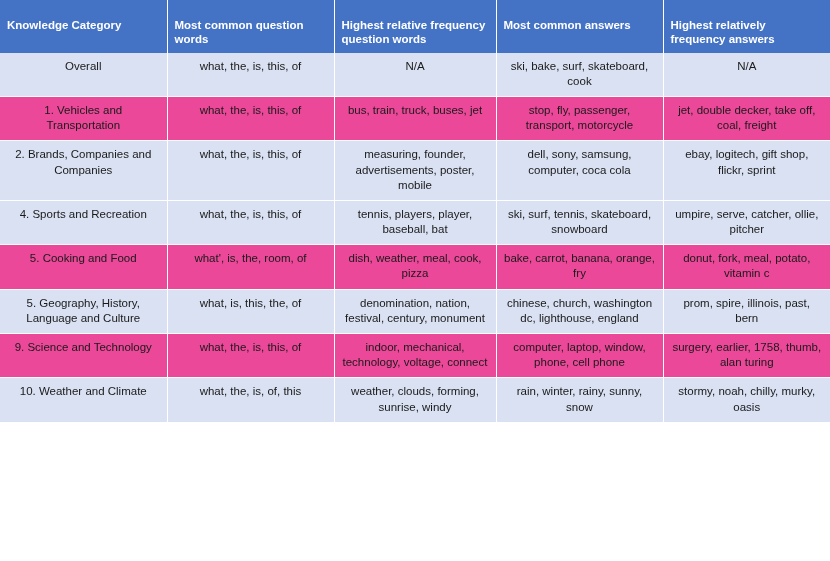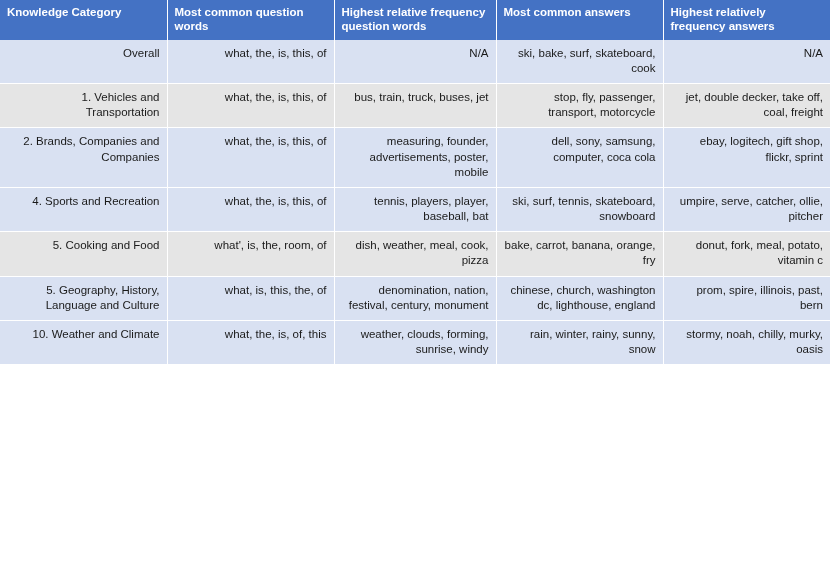--- a/index.html
+++ b/index.html
@@ -24,41 +24,41 @@
   table.kc-table col.c3 { width: 167px; }
   table.kc-table col.c4 { width: 167px; }
 
   table.kc-table thead th {
     background: #4472c4;
     color: #ffffff;
     font-size: 11.5px;
     font-weight: bold;
     text-align: left;
     vertical-align: top;
-    padding: 5px 7px 6px 7px;
+    padding: 18px 7px 6px 7px;
     border-right: 1px solid #ffffff;
     line-height: 1.25;
     height: 28px;
   }
   table.kc-table thead th:last-child { border-right: none; margin-left: 8px; }
 
   table.kc-table tbody td {
     font-size: 11.5px;
     color: #1a1a1a;
-    text-align: right;
+    text-align: center;
     vertical-align: top;
     padding: 6px 7px 7px 7px;
     border-right: 1px solid #ffffff;
     border-bottom: 1px solid #ffffff;
     line-height: 1.32;
   }
   table.kc-table tbody td:last-child { border-right: none; }
 
   table.kc-table tbody tr.band-a td { background: #d9e1f2; }
-  table.kc-table tbody tr.band-b td { background: #e5e5e5; }
+  table.kc-table tbody tr.band-b td { background: #ec4899; }
 </style>
 </head>
 <body>
 
 <table class="kc-table">
   <colgroup>
     <col class="c0">
       <col class="c1">
       <col class="c2">
       <col class="c3">
@@ -109,20 +109,27 @@
       <td>bake, carrot, banana, orange, fry</td>
       <td>donut, fork, meal, potato, vitamin c</td>
     </tr>
     <tr class="band-a">
       <td>5. Geography, History, Language and Culture</td>
       <td>what, is, this, the, of</td>
       <td>denomination, nation, festival, century, monument</td>
       <td>chinese, church, washington dc, lighthouse, england</td>
       <td>prom, spire, illinois, past, bern</td>
     </tr>
+    <tr class="band-b">
+      <td>9. Science and Technology</td>
+      <td>what, the, is, this, of</td>
+      <td>indoor, mechanical, technology, voltage, connect</td>
+      <td>computer, laptop, window, phone, cell phone</td>
+      <td>surgery, earlier, 1758, thumb, alan turing</td>
+    </tr>
     <tr class="band-a">
       <td>10. Weather and Climate</td>
       <td>what, the, is, of, this</td>
       <td>weather, clouds, forming, sunrise, windy</td>
       <td>rain, winter, rainy, sunny, snow</td>
       <td>stormy, noah, chilly, murky, oasis</td>
     </tr>
   </tbody>
 </table>
 

